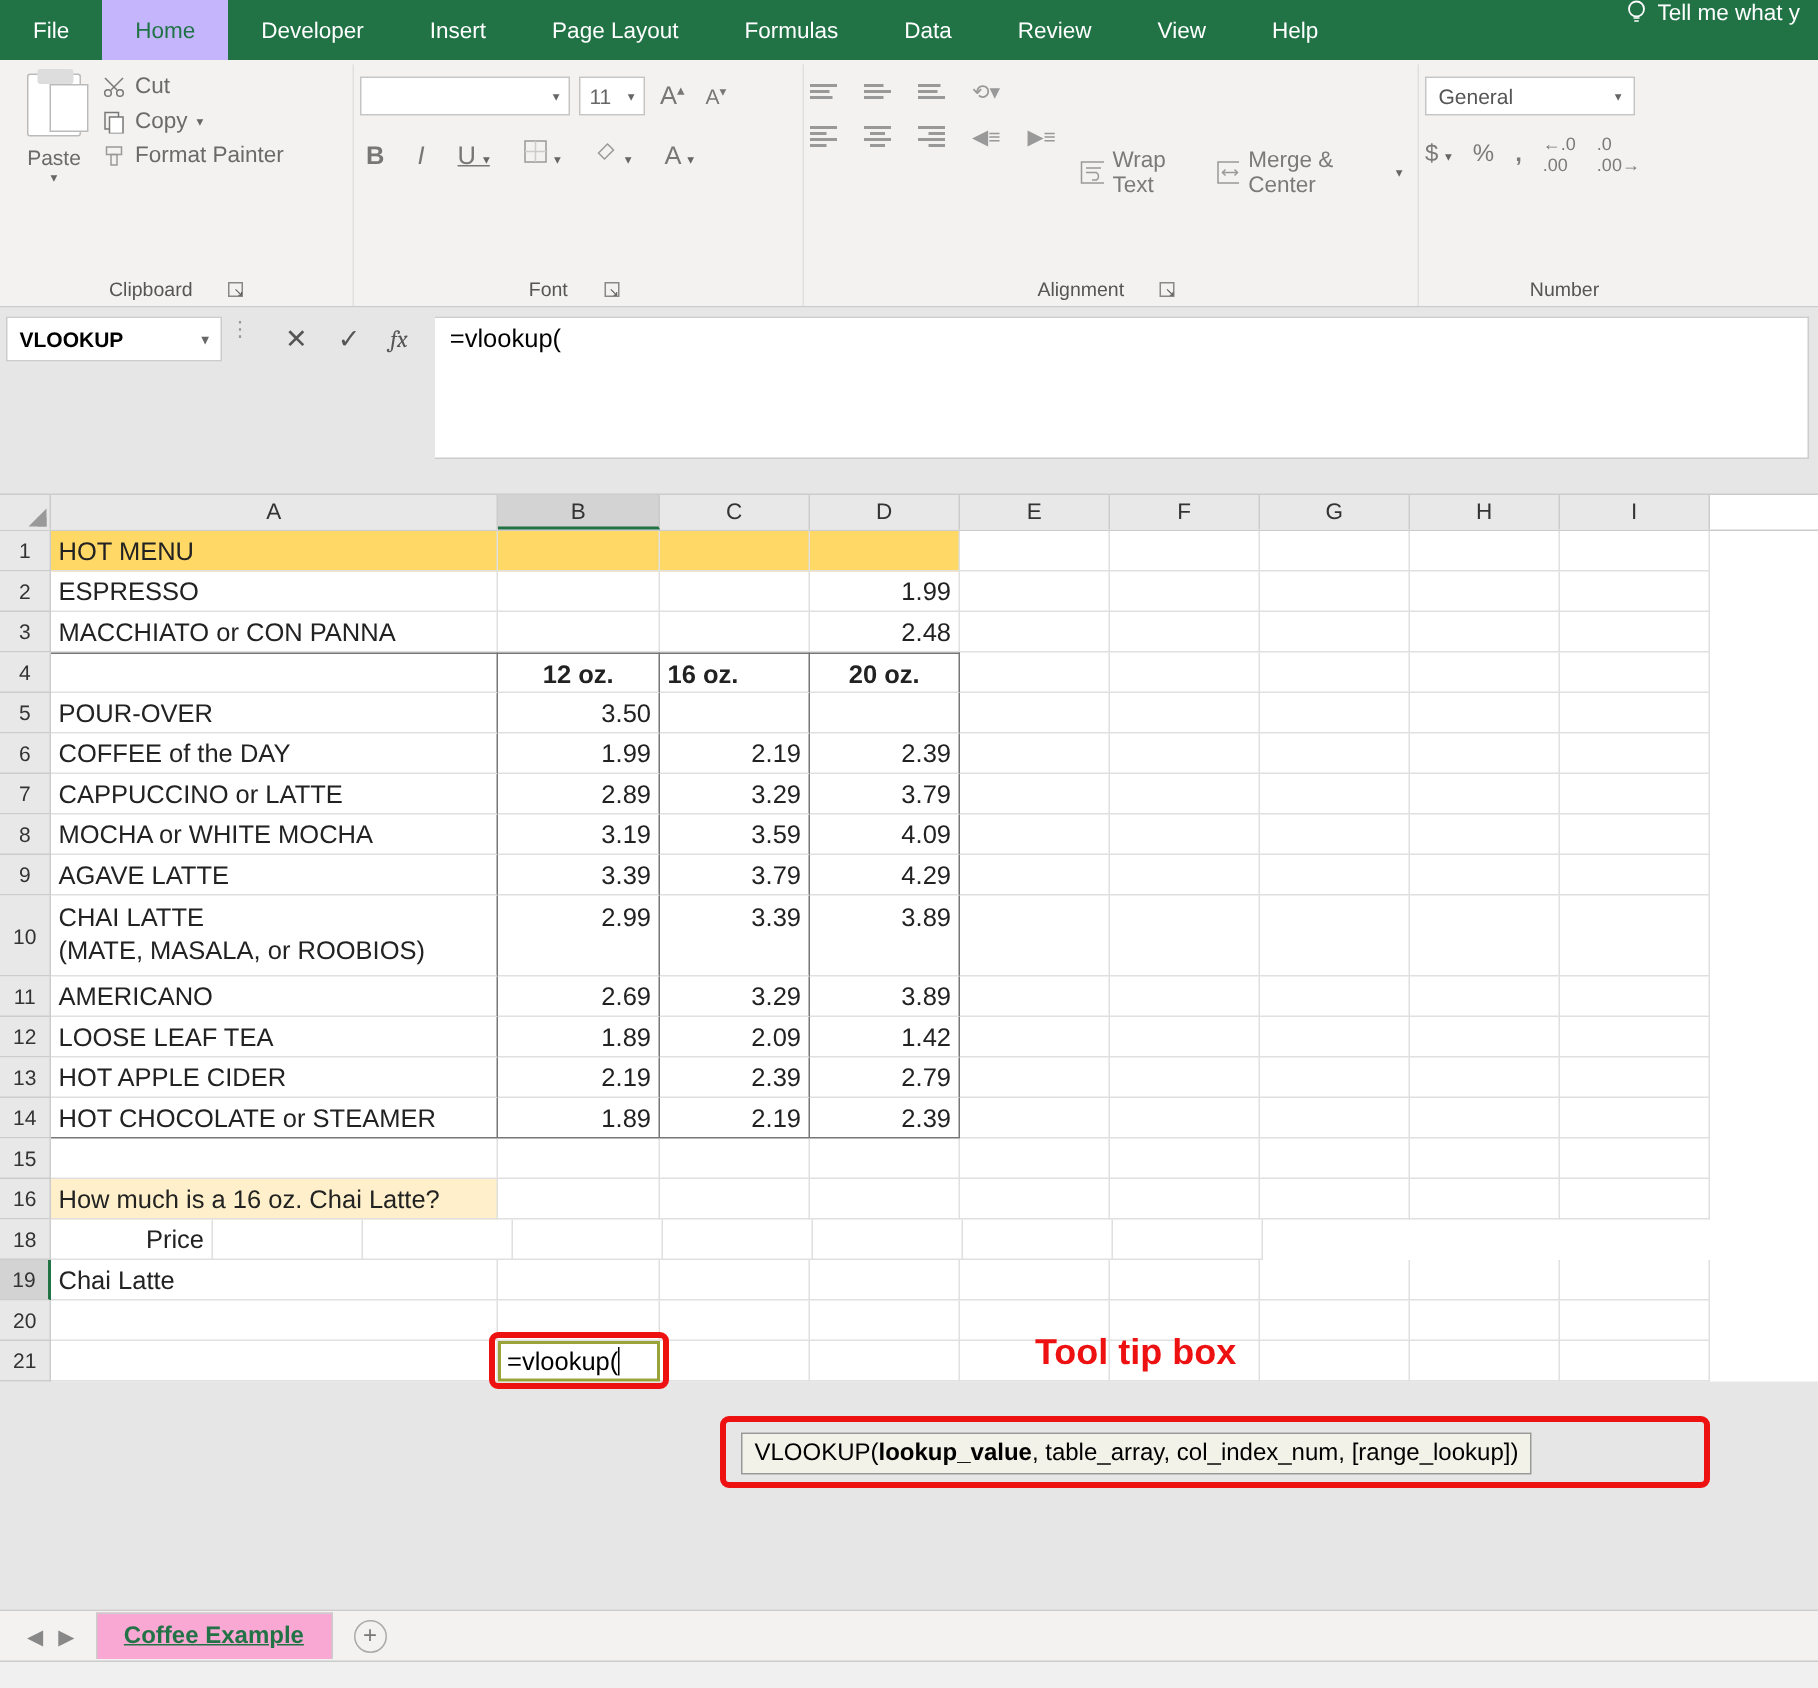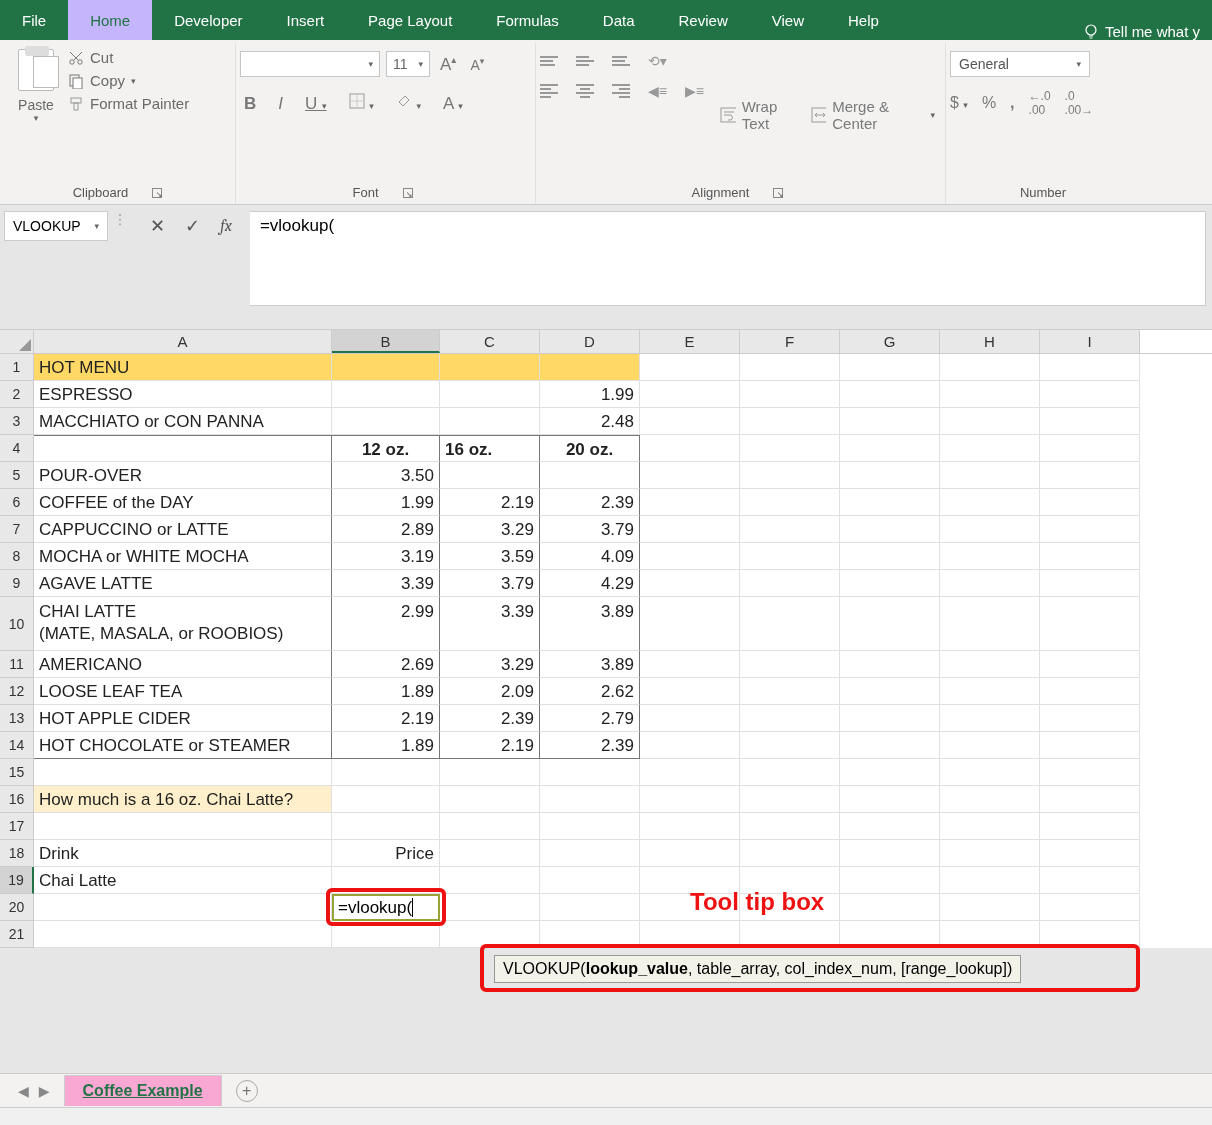--- a/index.html
+++ b/index.html
@@ -2,21 +2,21 @@
 <html><head>
 <meta charset="utf-8">
 <style>
 * { box-sizing: border-box; margin: 0; padding: 0; }
 body { font-family: 'Segoe UI', Arial, sans-serif; font-size: 14px; background: #e6e6e6; overflow: hidden; width: 1212px; height: 1125px; position: relative; }
 
 
 .ribbon-tabs { background: #217346; height: 40px; display: flex; align-items: stretch; }
 .ribbon-tab { color: #fff; padding: 0 22px; display: flex; align-items: center; cursor: pointer; font-size: 15px; }
 .ribbon-tab.active { background: #c4b5fd; color: #217346; }
-.tell-me { margin-left: auto; display: flex; align-items: flex-end; color: #fff; padding: 0 12px; gap: 6px; font-size: 15px; }
+.tell-me { margin-left: auto; display: flex; align-items: flex-start; color: #fff; padding: 0 12px; gap: 6px; font-size: 15px; }
 .bulb { width: 16px; height: 16px; }
 
 
 .ribbon-body { background: #f3f2f1; border-bottom: 1px solid #ccc; height: 165px; display: flex; padding: 3px 6px 0 6px; color: #797979; }
 .ribbon-group { display: flex; flex-direction: column; border-right: 1px solid #e0e0e0; padding: 2px 10px 0 4px; position: relative; }
 .group-label { text-align: center; font-size: 13px; color: #555; padding: 6px 0 4px 0; display: flex; align-items:center; justify-content:center; gap:24px;}
 .dbox { width:10px; height:10px; border:1px solid #888; position:relative;}
 .dbox::after{content:'↘'; position:absolute; font-size:8px; right:-1px; bottom:-2px;}
 .group-content { flex: 1; display: flex; gap: 6px; }
 
@@ -47,21 +47,21 @@
 .wrap-col { display:flex; gap:10px; padding-top:6px; padding-left:10px;}
 .wrap-row { display:flex; gap:6px; align-items:center; font-size:15px; color:#7a7a7a;}
 
 
 .num-col { display:flex; flex-direction:column; gap:12px; padding-top:6px;}
 .num-row { display:flex; gap:14px; align-items:center; font-size:16px; color:#7a7a7a;}
 .num-combo { border:1px solid #c5c5c5; background:#fff; height:26px; width:140px; display:flex; align-items:center; justify-content:space-between; padding:0 8px; color:#555;}
 
 
 .formula-area { background:#e6e6e6; height:125px; display:flex; align-items:flex-start; border-bottom:1px solid #ccc; padding-top:6px;}
-.name-box { width:104px; height:30px; background:#fff; border:1px solid #ccc; display:flex; align-items:center; padding:0 8px; margin-left:4px; justify-content:space-between;}
+.name-box { width:144px; height:30px; background:#fff; border:1px solid #ccc; display:flex; align-items:center; padding:0 8px; margin-left:4px; justify-content:space-between;font-weight:bold;}
 .nb-sep { width:24px; text-align:center; color:#999;}
 .fx-btns { display:flex; gap:20px; align-items:center; padding:0 18px; height:30px; color:#555; font-size:18px;}
 .fx-label { font-style: italic; font-family: Cambria, serif; font-size:16px;}
 .formula-input { flex:1; background:#fff; border:1px solid #ccc; border-left:none; height:95px; padding:4px 10px; font-size:17px; margin-right:6px;}
 
 
 .grid-wrap { position:relative; background:#fff;}
 .col-headers { display:flex; height:24px; border-bottom:1px solid #ccc;}
 .corner { width:34px; background:#e8e8e8; border-right:1px solid #ccc; position:relative;}
 .corner::after{ content:''; position:absolute; right:2px; bottom:2px; border:6px solid transparent; border-right-color:#999; border-bottom-color:#999;}
@@ -460,21 +460,21 @@
         <div class="cell cRest"></div>
         <div class="cell cRest"></div>
         <div class="cell cRest"></div>
         <div class="cell cRest"></div>
       </div>
       <div class="g-row">
         <div class="row-h">12</div>
         <div class="cell cA inner-border-r">LOOSE LEAF TEA</div>
         <div class="cell cB right inner-border-r">1.89</div>
         <div class="cell cC right inner-border-r">2.09</div>
-        <div class="cell cD right inner-border-r">2.62</div>
+        <div class="cell cD right inner-border-r">1.42</div>
         <div class="cell cRest"></div>
         <div class="cell cRest"></div>
         <div class="cell cRest"></div>
         <div class="cell cRest"></div>
         <div class="cell cRest"></div>
       </div>
       <div class="g-row">
         <div class="row-h">13</div>
         <div class="cell cA inner-border-r">HOT APPLE CIDER</div>
         <div class="cell cB right inner-border-r">2.19</div>
@@ -516,34 +516,21 @@
         <div class="cell cB right"></div>
         <div class="cell cC right"></div>
         <div class="cell cD right"></div>
         <div class="cell cRest"></div>
         <div class="cell cRest"></div>
         <div class="cell cRest"></div>
         <div class="cell cRest"></div>
         <div class="cell cRest"></div>
       </div>
       <div class="g-row">
-        <div class="row-h">17</div>
-        <div class="cell cA"></div>
-        <div class="cell cB right"></div>
-        <div class="cell cC right"></div>
-        <div class="cell cD right"></div>
-        <div class="cell cRest"></div>
-        <div class="cell cRest"></div>
-        <div class="cell cRest"></div>
-        <div class="cell cRest"></div>
-        <div class="cell cRest"></div>
-      </div>
-      <div class="g-row">
         <div class="row-h">18</div>
-        <div class="cell cA">Drink</div>
         <div class="cell cB right">Price</div>
         <div class="cell cC right"></div>
         <div class="cell cD right"></div>
         <div class="cell cRest"></div>
         <div class="cell cRest"></div>
         <div class="cell cRest"></div>
         <div class="cell cRest"></div>
         <div class="cell cRest"></div>
       </div>
       <div class="g-row">

